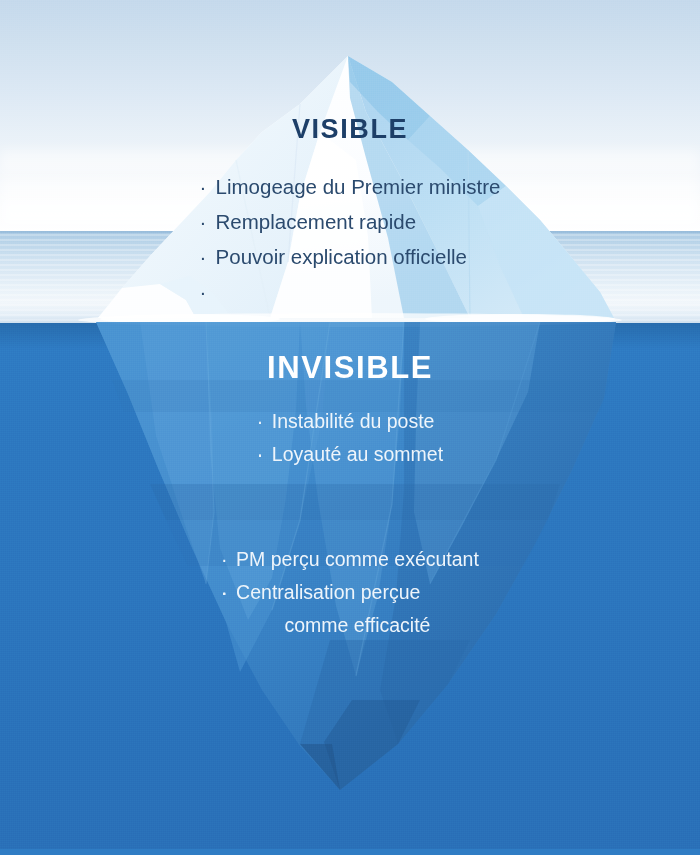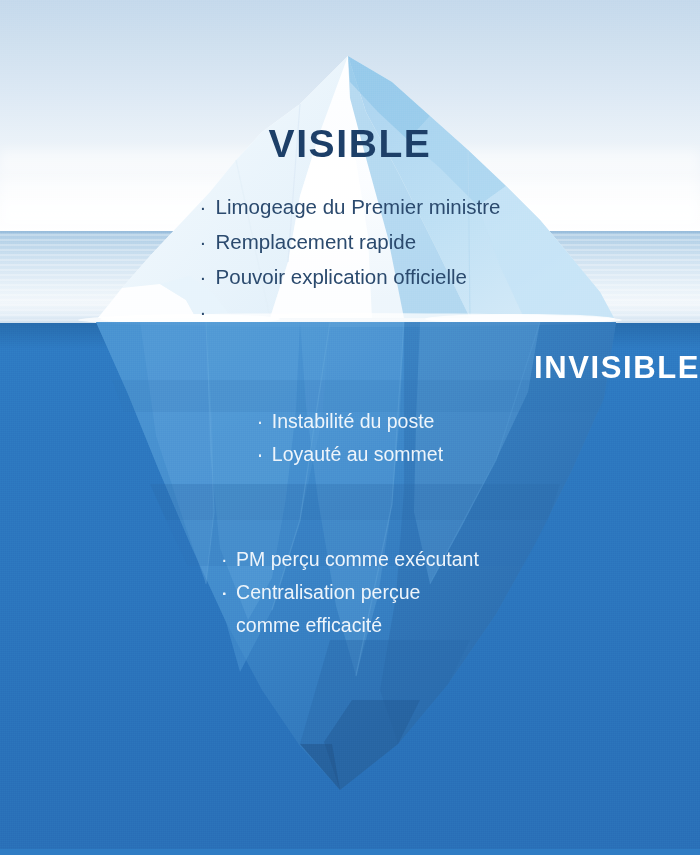--- a/index.html
+++ b/index.html
@@ -134,26 +134,26 @@
   }
 
   
   .visible-block {
     position: absolute;
     left: 0; top: 116px;
     width: 700px;
     text-align: center;
   }
   .visible-title {
-    font-size: 39px;
+    font-size: 27px;
     font-weight: bold;
     letter-spacing: 1.6px;
     color: #1d3f68;
     line-height: 1;
-    margin: 8px 0 26px 0;
+    margin: 0 0 26px 0;
   }
   .bullets-visible {
     display: inline-block;
     text-align: left;
     margin: 0;
     padding: 0;
     list-style: none;
   }
   .bullets-visible li {
     font-size: 20.5px;
@@ -176,21 +176,20 @@
     width: 700px;
     text-align: center;
   }
   .invisible-title {
     font-size: 31px;
     font-weight: bold;
     letter-spacing: 1.6px;
     color: #ffffff;
     line-height: 1;
     margin: 0 0 22px 0;
-    text-align: right;
   }
   .bullets-invisible {
     display: inline-block;
     text-align: left;
     margin: 0;
     padding: 0;
     list-style: none;
   }
   .bullets-invisible li {
     font-size: 19.5px;
@@ -202,20 +201,21 @@
   }
   .bullets-invisible li .dot {
     position: absolute;
     left: 0; top: 0;
     font-size: 19.5px;
     line-height: 33px;
   }
   .bullets-invisible li .cont {
     display: block;
     padding-left: 0;
+    text-align: center;
   }
   .group-two-wrap {
     position: absolute;
     left: 0; top: 543px;
     width: 700px;
     text-align: center;
   }
 </style>
 </head>
 <body>

